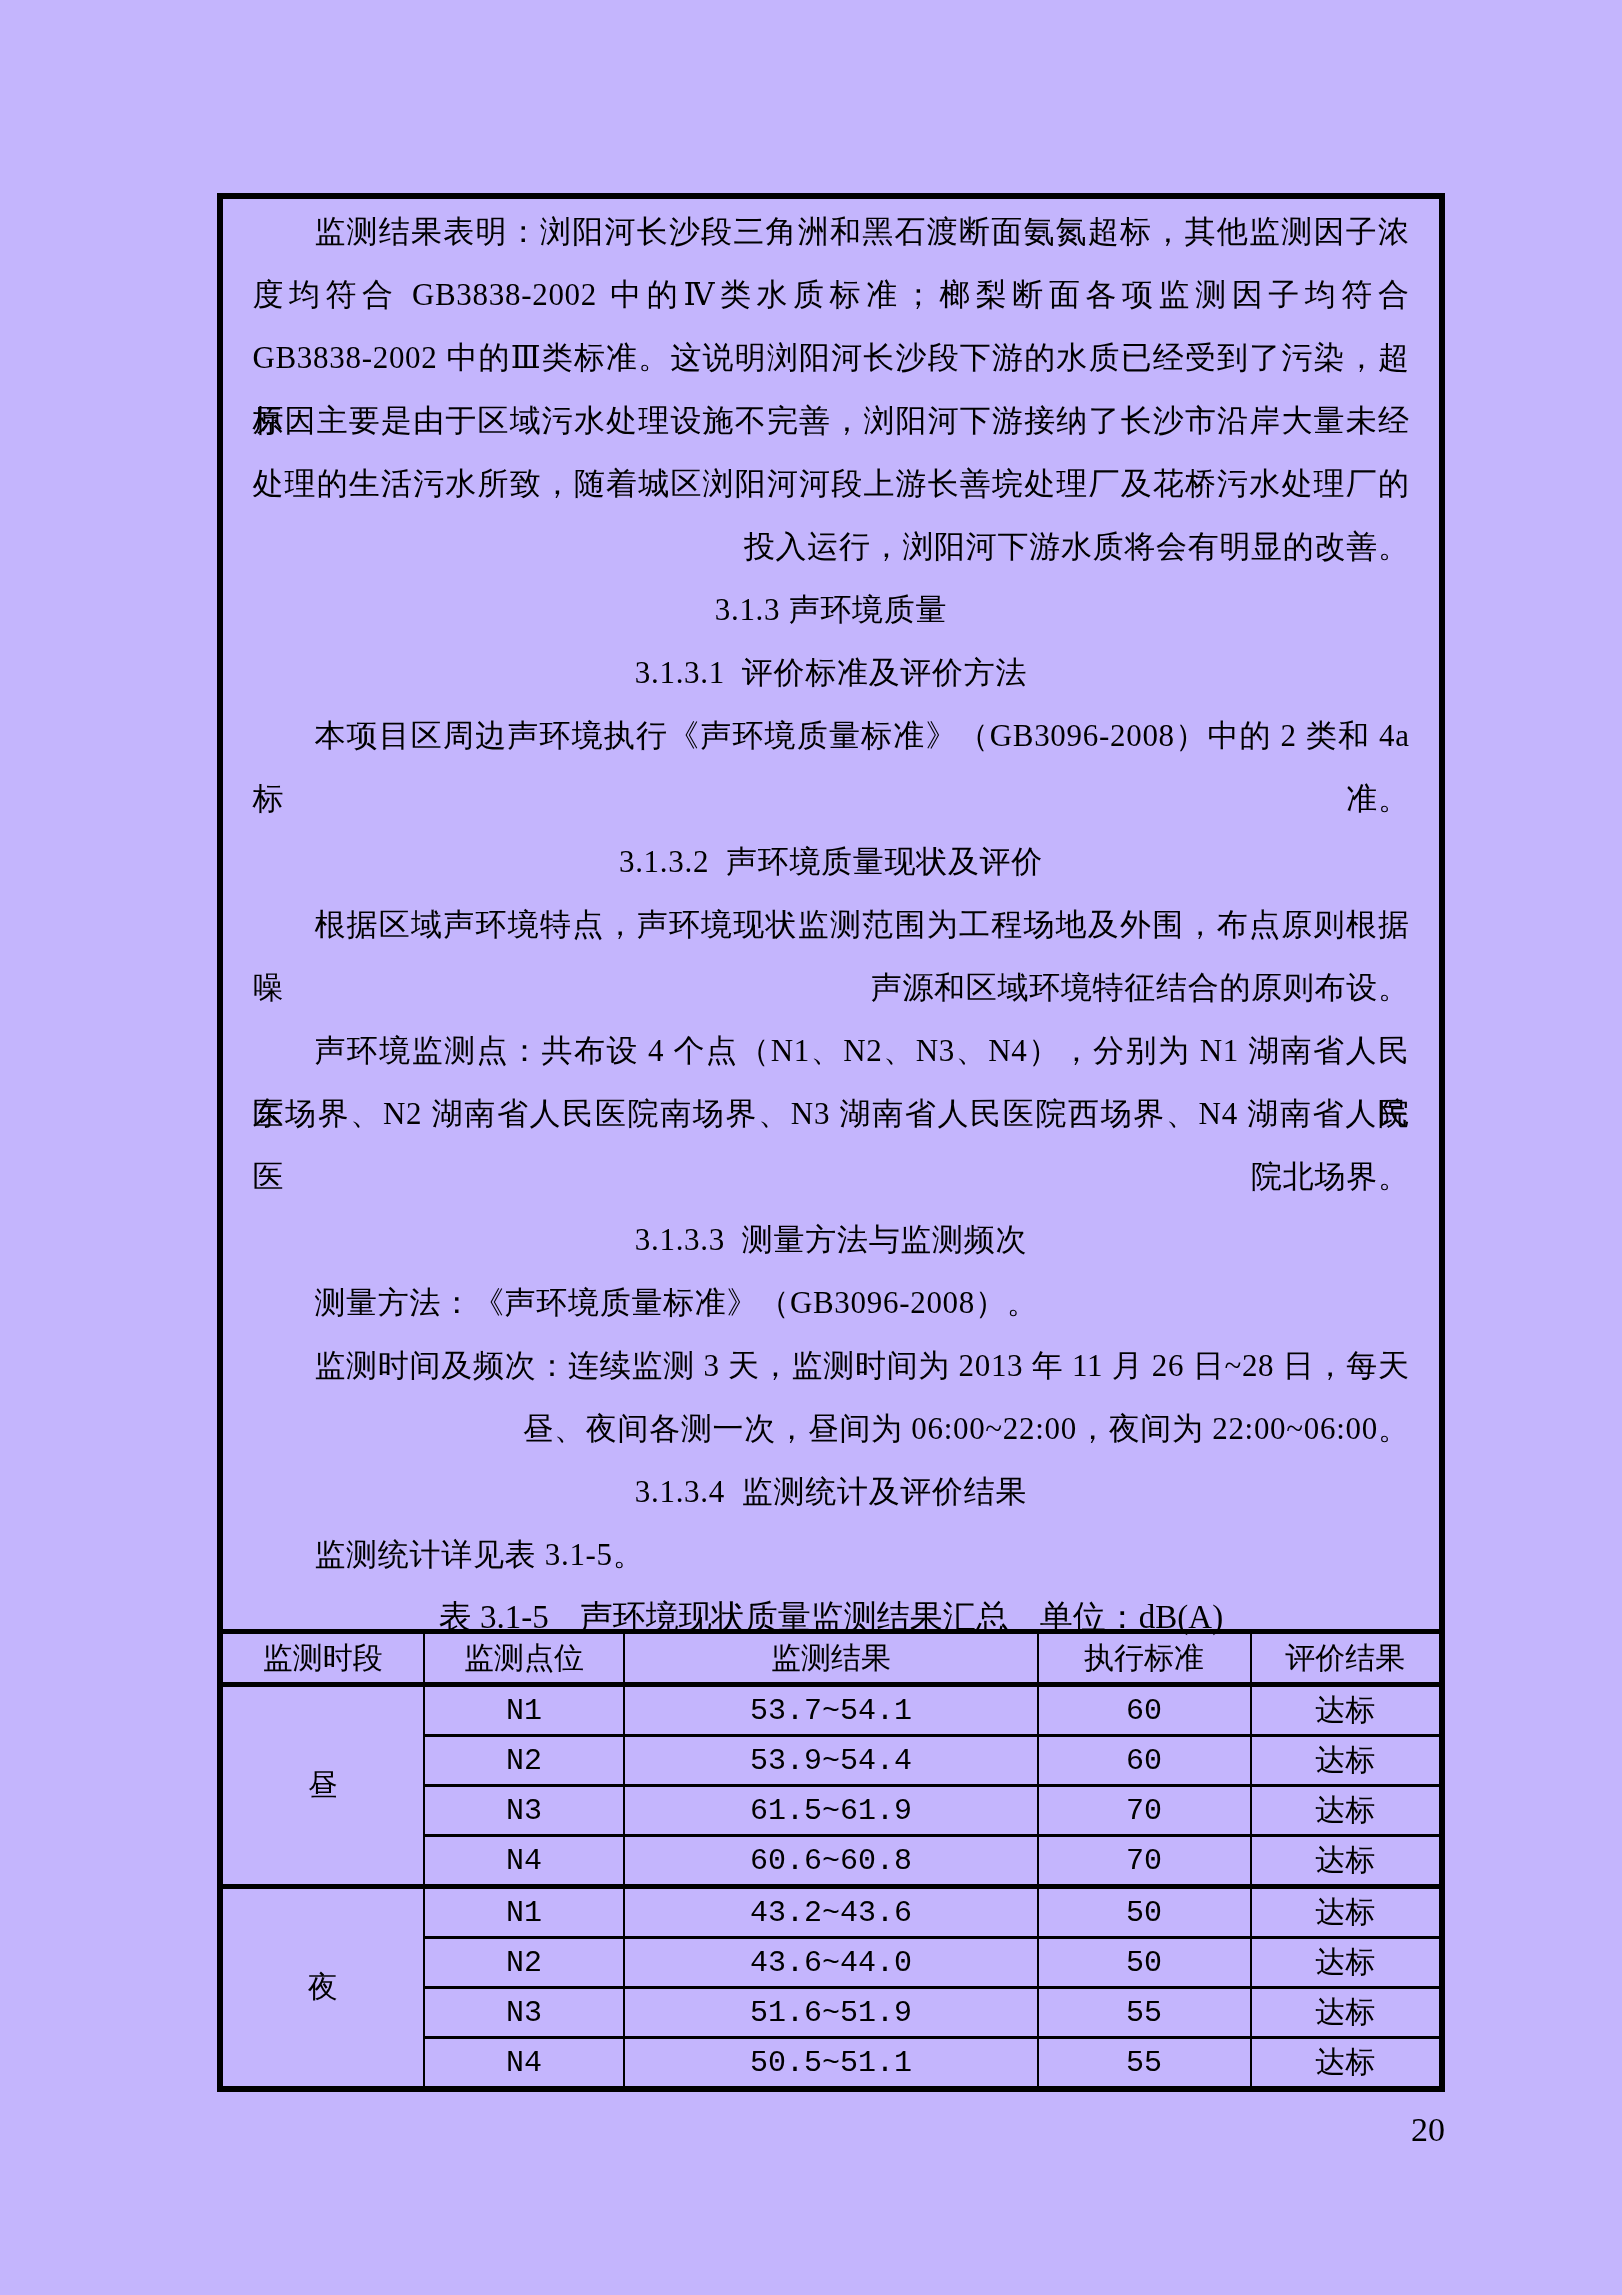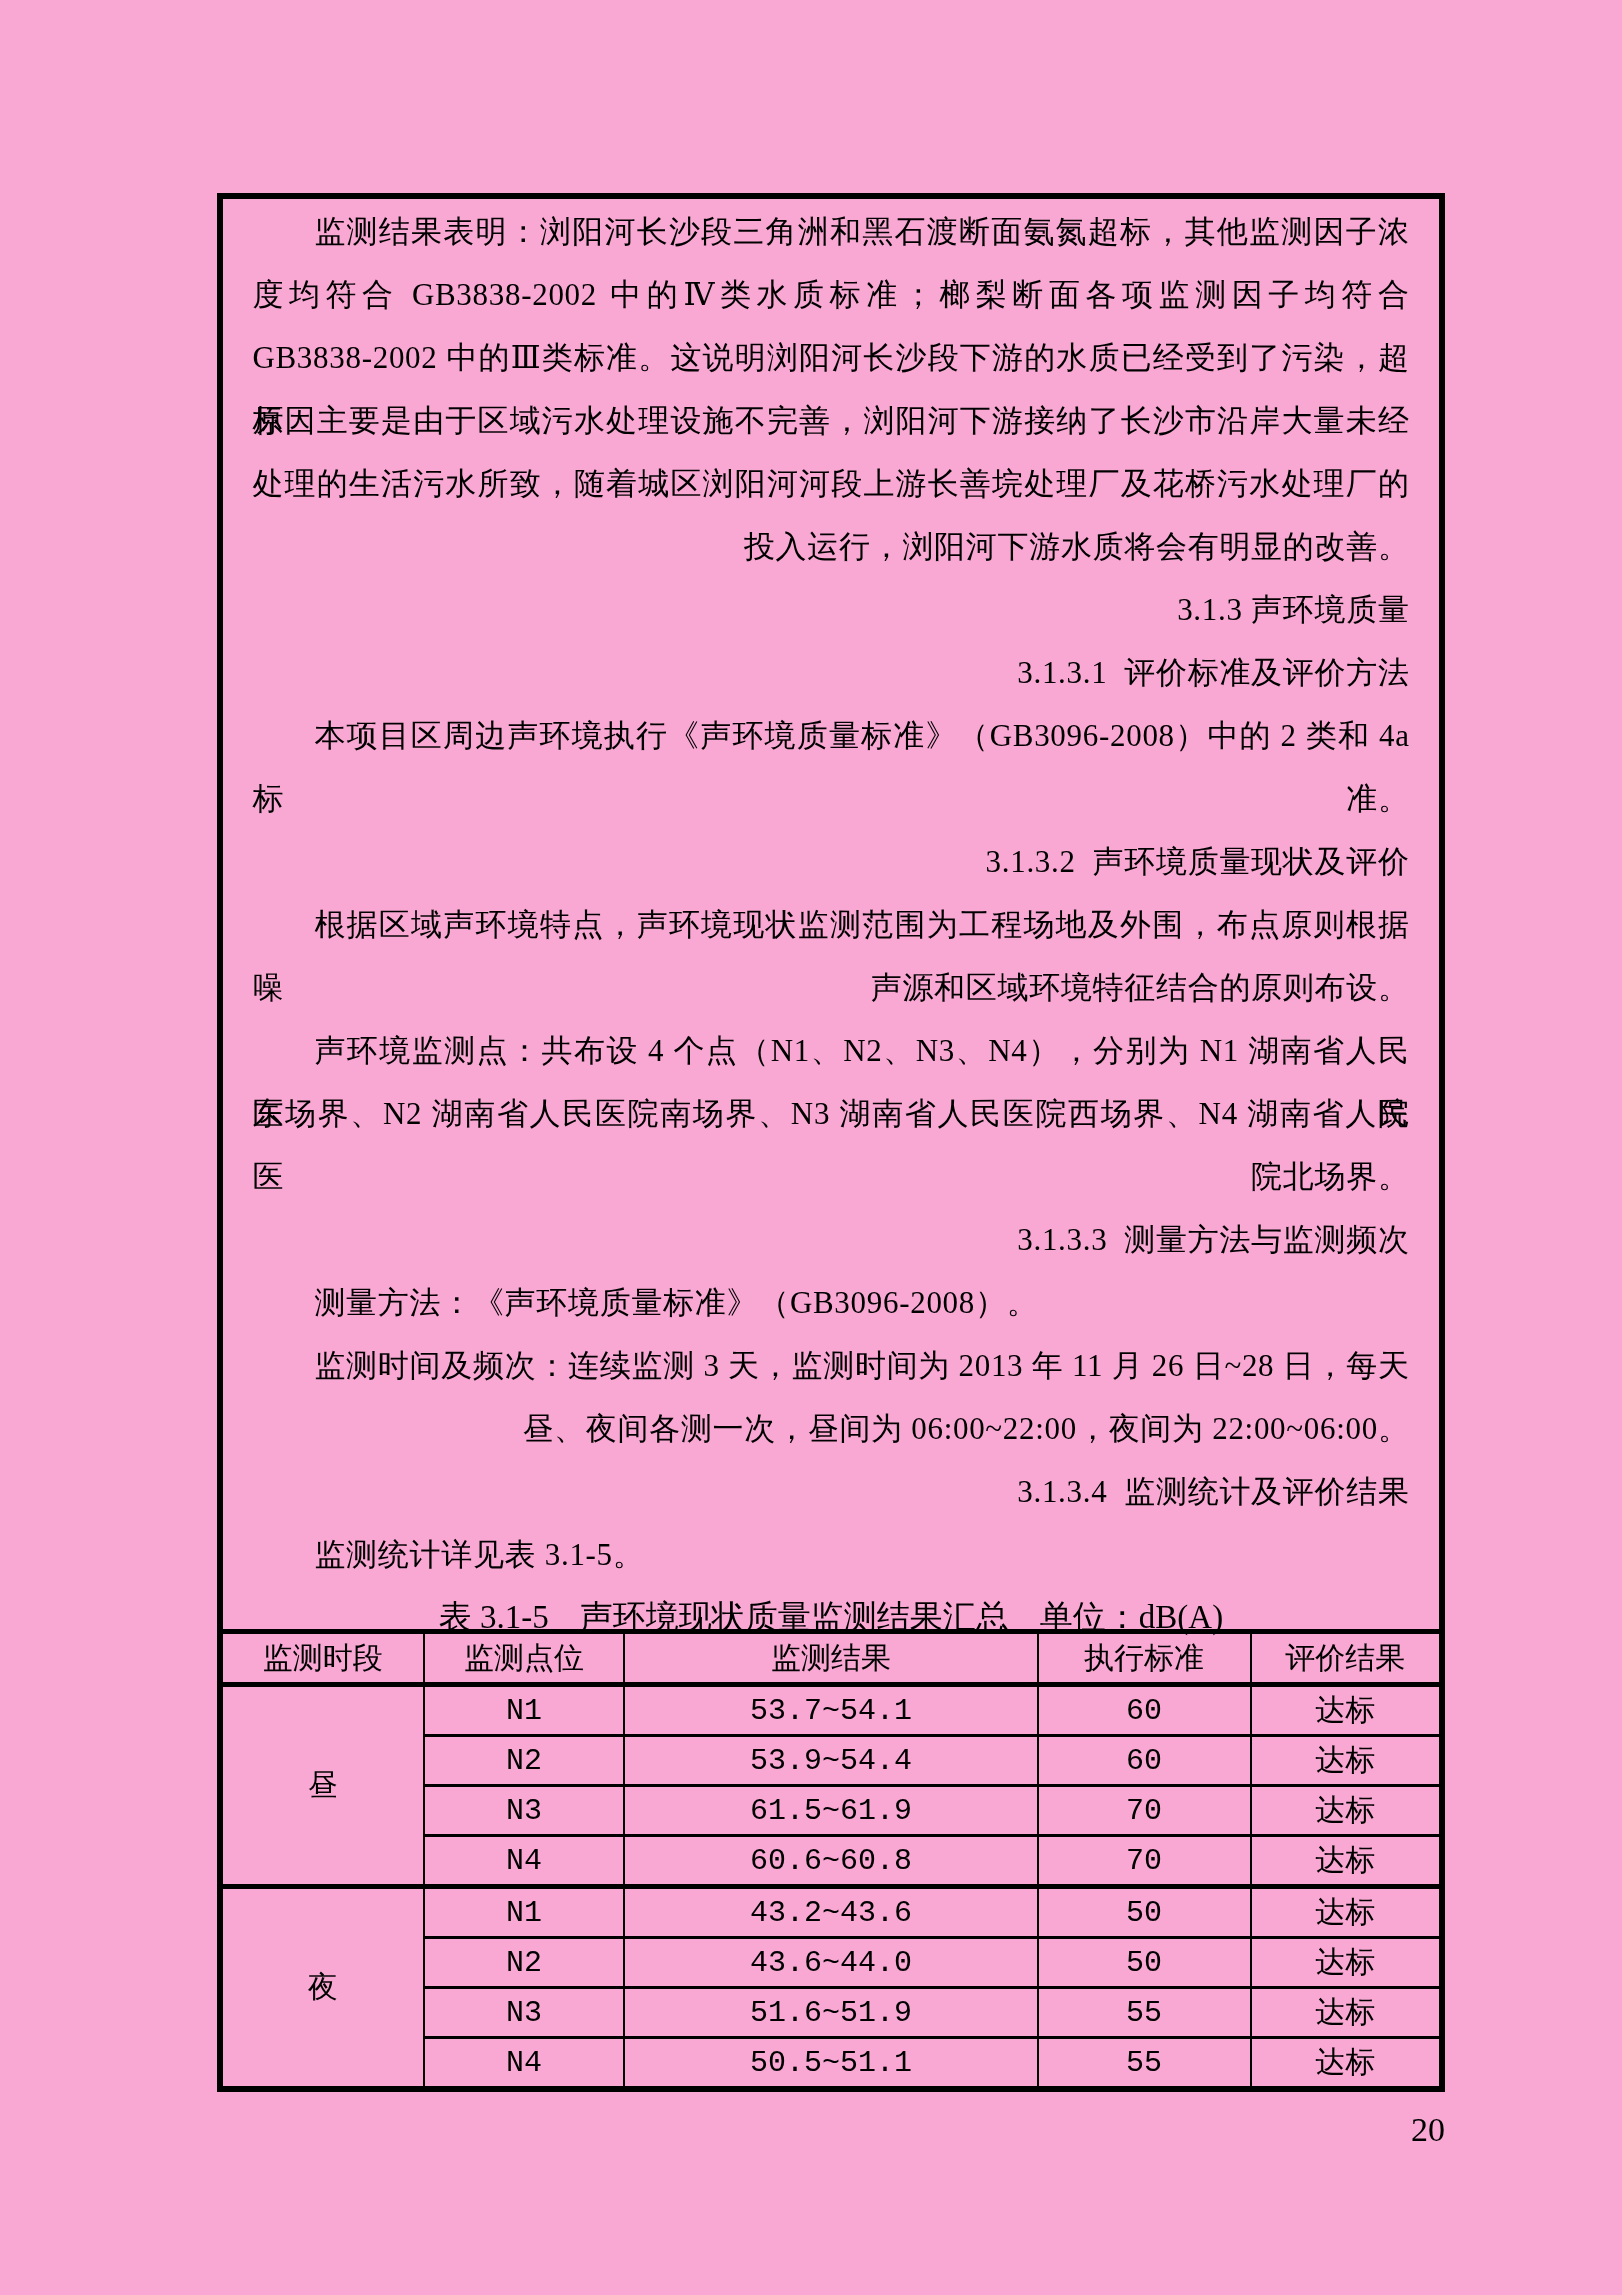--- a/index.html
+++ b/index.html
@@ -4,21 +4,21 @@
 <style>
   html, body {
     margin: 0;
     padding: 0;
     background: #ffffff;
   }
   .page {
     position: relative;
     width: 1622px;
     height: 2295px;
-    background: #f9a8d4;
+    background: #c4b5fd;
     color: #000000;
     font-family: "Liberation Serif", "DejaVu Serif", serif;
   }
   .content-box {
     position: absolute;
     left: 217px;
     top: 193px;
     width: 1228px;
     height: 1899px;
     border: 6.5px solid #000000;
@@ -53,21 +53,21 @@
   .line.plain {
     text-align: right;
     white-space: pre-wrap;
   }
   .line.indent-plain {
     text-align: left;
     text-indent: 62px;
     white-space: pre-wrap;
   }
   .line.heading {
-    text-align: right;
+    text-align: center;
     white-space: pre-wrap;
   }
   .caption-row {
     height: 63px;
     line-height: 63px;
     font-size: 33px;
     font-weight: normal;
     display: flex;
     justify-content: center;
     gap: 31px;

